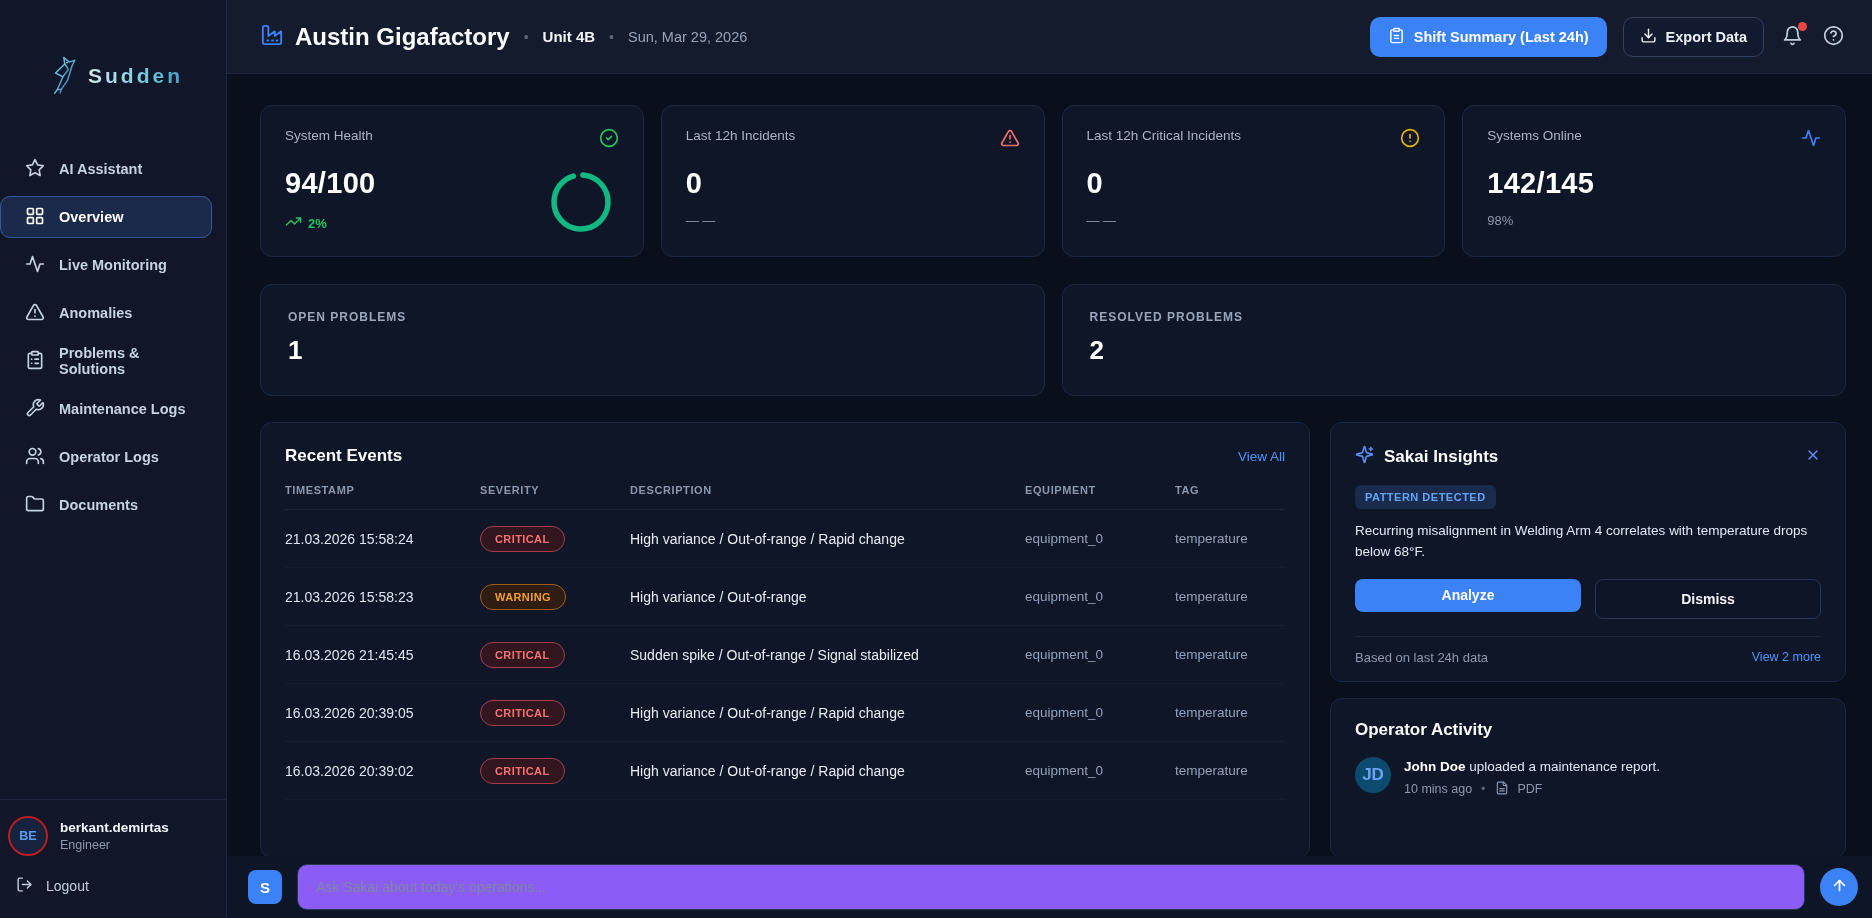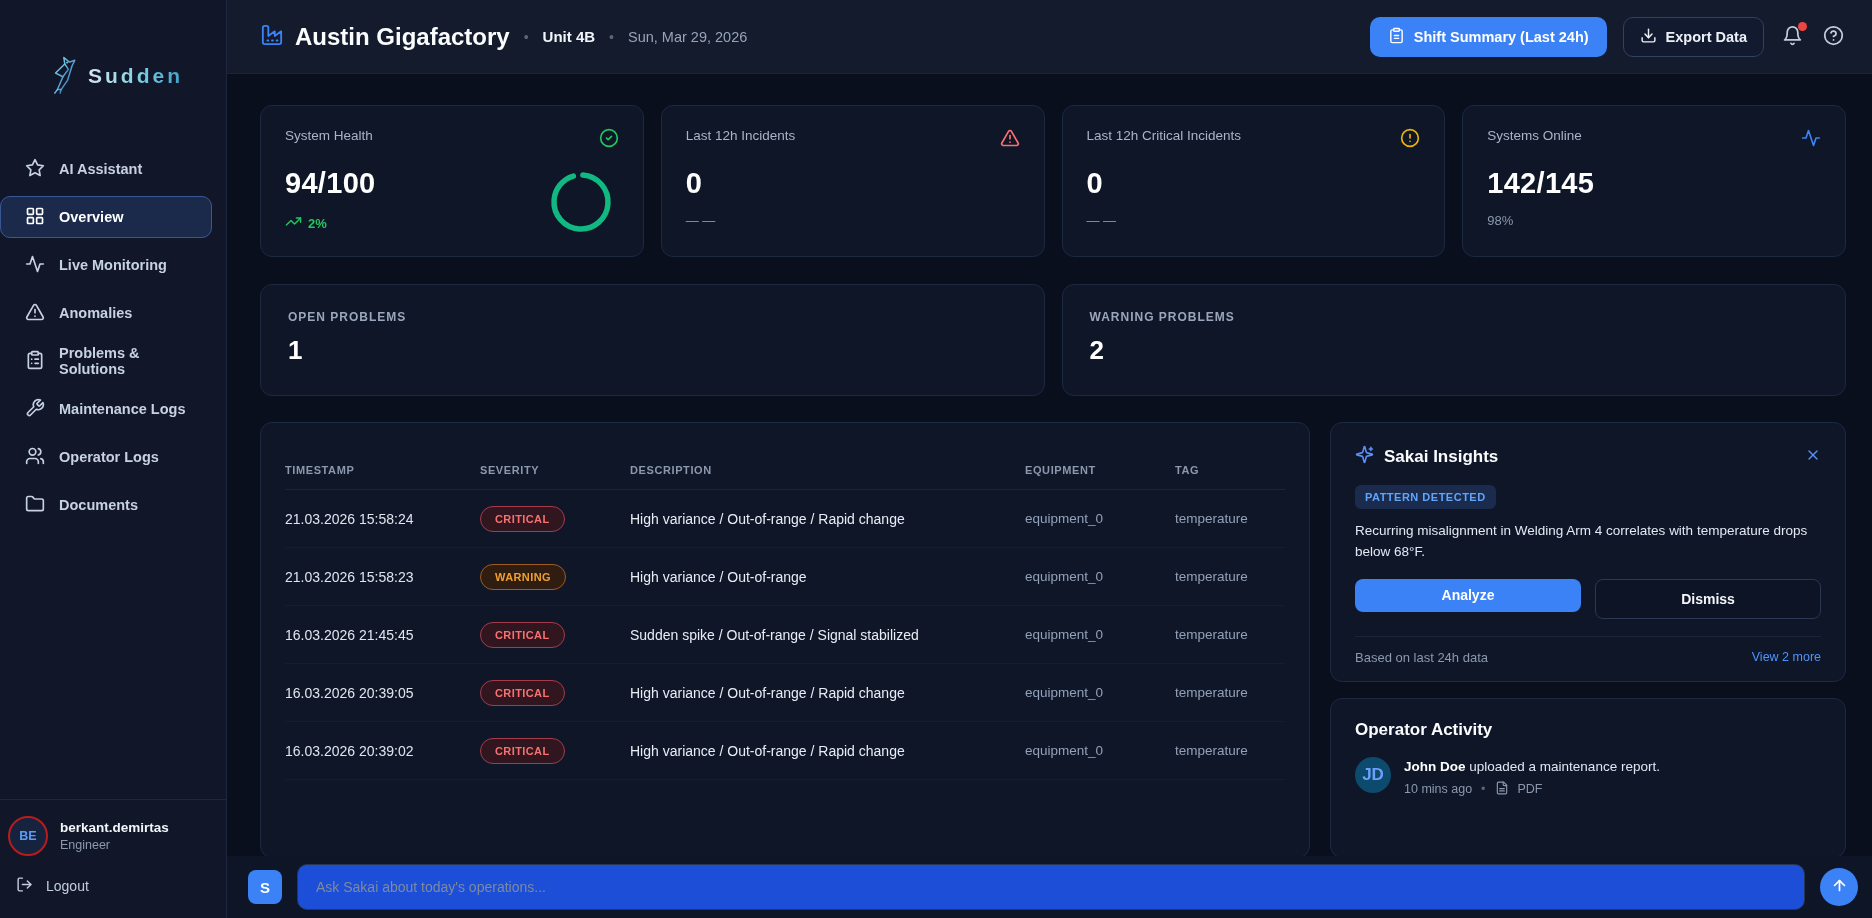--- a/index.html
+++ b/index.html
@@ -120,21 +120,21 @@
   .act-line2 { margin-top:7px; display:flex; align-items:center; gap:9px;
     font-size:12.5px; color:#8b98ad; }
   .act-line2 svg { width:14px; height:14px; }
   .act-dot { color:#5b6679; }
 
   
   .chatbar { position:absolute; left:0; right:0; bottom:0; height:62px; background:#0d1526;
     display:flex; align-items:center; gap:15px; padding:0 14px 0 21px; }
   .s-avatar { width:34px; height:34px; min-width:34px; border-radius:8px; background:#3b82f6;
     color:#fff; font-weight:700; font-size:15px; display:flex; align-items:center; justify-content:center; }
-  .chat-input { flex:1; height:46px; background:#1d4ed8; border:1px solid #273652;
+  .chat-input { flex:1; height:46px; background:#8b5cf6; border:1px solid #273652;
     border-radius:10px; color:#dfe6f2; padding:0 18px; font-size:14px; font-family:inherit; outline:none; }
   .chat-input::placeholder { color:#7d8aa0; }
   .send-btn { width:38px; height:38px; min-width:38px; border-radius:50%; background:#3b82f6;
     border:none; color:#fff; cursor:pointer; display:flex; align-items:center; justify-content:center; }
   .send-btn svg { width:17px; height:17px; }
 </style>
 </head>
 <body>
 
 <div class="app">
@@ -352,28 +352,32 @@
           <div class="stat-sub">98%</div>
         </div>
       </div>
 
       <div class="problems-grid">
         <div class="card problem-card">
           <div class="problem-label">OPEN PROBLEMS</div>
           <div class="problem-value">1</div>
         </div>
         <div class="card problem-card">
-          <div class="problem-label">WARNING PROBLEMS</div>
+          <div class="problem-label">RESOLVED PROBLEMS</div>
           <div class="problem-value">2</div>
         </div>
       </div>
 
       <div class="bottom-grid">
 
         <div class="card events-panel">
+          <div class="events-head">
+            <span class="panel-title">Recent Events</span>
+            <a class="link">View All</a>
+          </div>
           <div class="tbl-head">
             <span>TIMESTAMP</span>
             <span>SEVERITY</span>
             <span>DESCRIPTION</span>
             <span>EQUIPMENT</span>
             <span>TAG</span>
           </div>
           <div class="tbl-row">
             <span class="cell-ts">21.03.2026 15:58:24</span>
             <span><span class="badge CRITICAL">CRITICAL</span></span>

